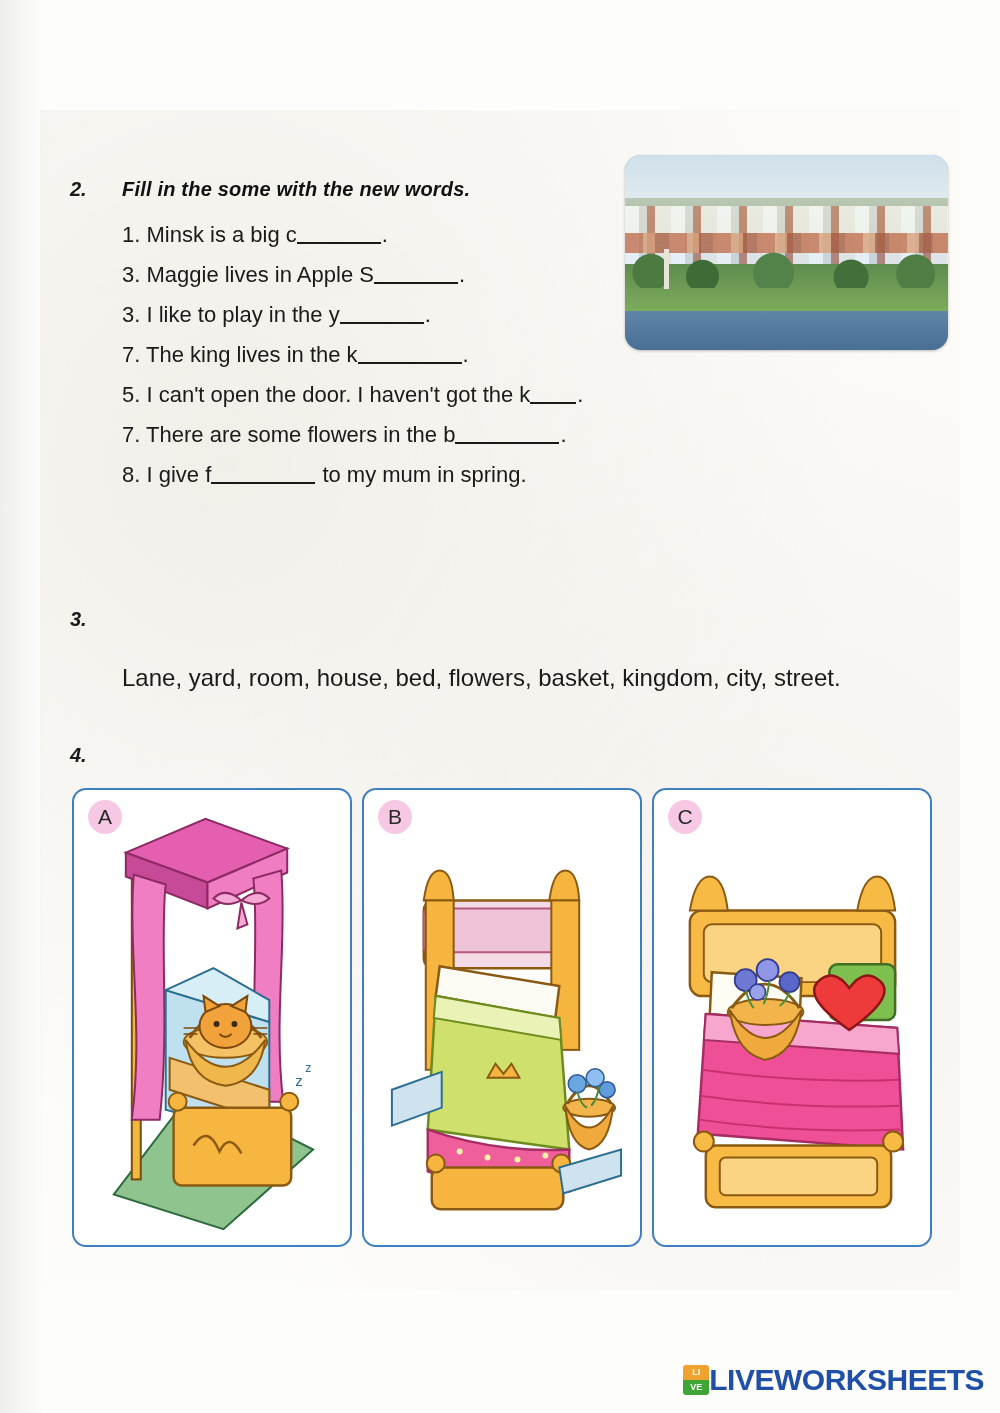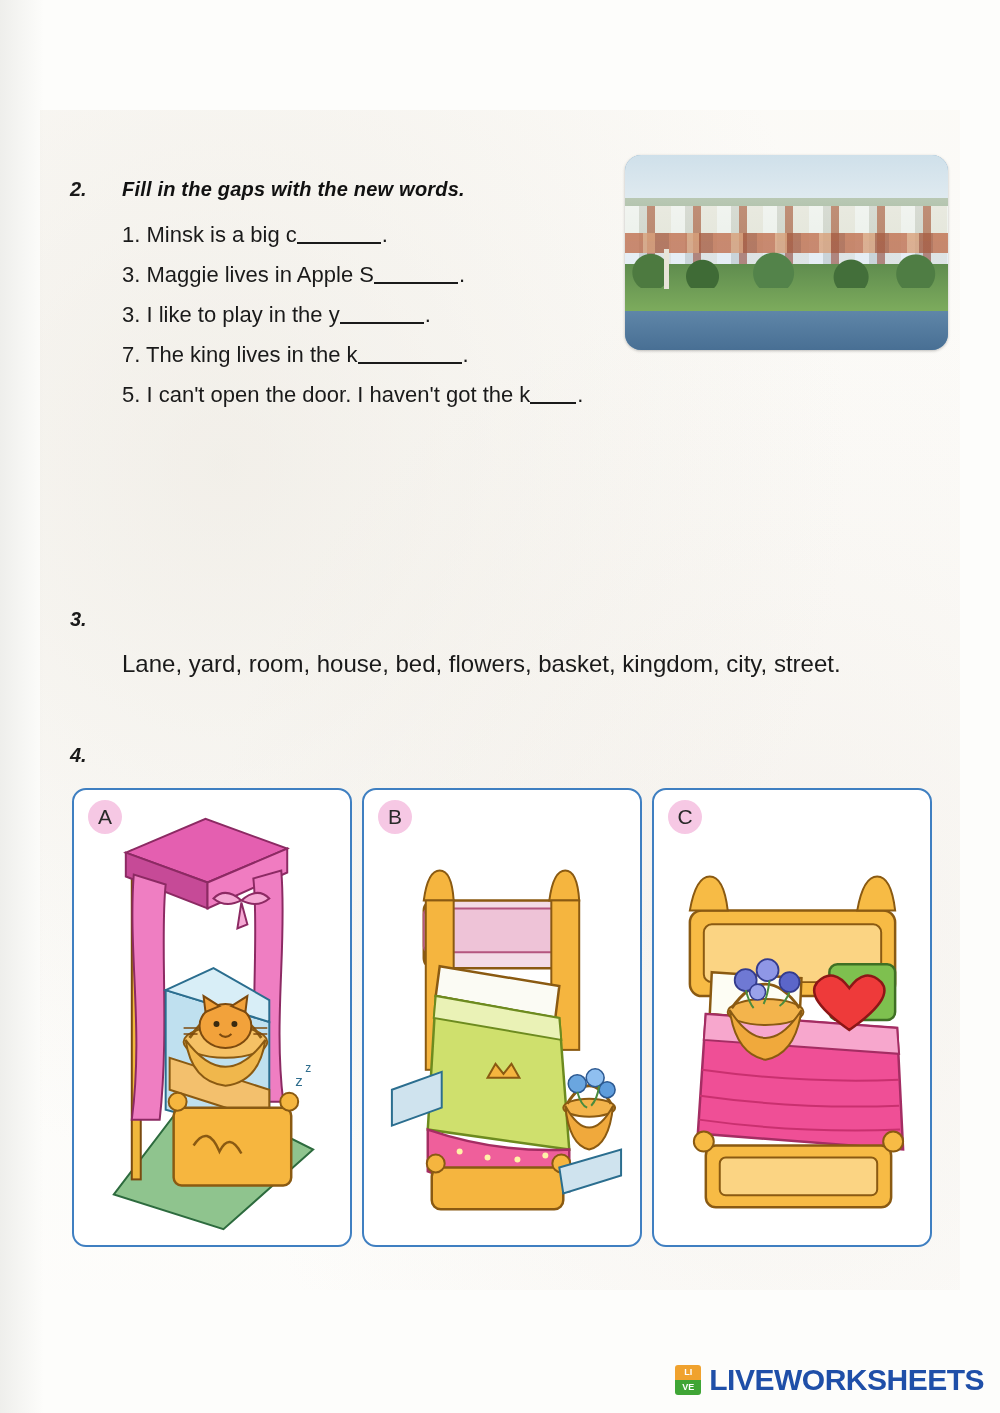--- a/index.html
+++ b/index.html
@@ -142,21 +142,21 @@
   }
 
   
   .ex3 {
     position: absolute;
     left: 70px;
     top: 608px;
     width: 830px;
   }
   .ex3-body {
-    margin-top: 16px;
+    margin-top: 30px;
     padding-left: 52px;
     font-size: 24px;
     line-height: 34px;
     color: #1a1a1a;
   }
 
   
   .ex4 {
     position: absolute;
     left: 70px;
@@ -198,21 +198,20 @@
   }
   .art { position: absolute; left: 0; top: 0; width: 100%; height: 100%; }
 
   
   .brand {
     position: absolute;
     right: 16px;
     bottom: 16px;
     display: flex;
     align-items: center;
-    gap: 8px;
     justify-content: space-between;
   }
   .brand-mark {
     display: flex;
     flex-direction: column;
     width: 26px;
     height: 30px;
     border-radius: 3px;
     overflow: hidden;
     font-size: 9px;
@@ -233,37 +232,43 @@
 </head>
 <body>
 
 <div class="page">
   <div class="scan-tint"></div>
   <div class="edge-shadow"></div>
 
   <div class="ex2">
     <div class="ex-head">
       <span class="ex-num">2.</span>
-      <span class="ex-title">Fill in the gaps with the new words.</span>
+      <span class="ex-title">Fill in the some with the new words.</span>
     </div>
     <div class="items">
       <div class="item">
         <span>1. Minsk is a big c</span><span class="blank b-md"></span><span>.</span>
       </div>
       <div class="item">
         <span>3. Maggie lives in Apple S</span><span class="blank b-md"></span><span>.</span>
       </div>
       <div class="item">
         <span>3. I like to play in the y</span><span class="blank b-md"></span><span>.</span>
       </div>
       <div class="item">
         <span>7. The king lives in the k</span><span class="blank b-lg"></span><span>.</span>
       </div>
       <div class="item">
         <span>5. I can't open the door. I haven't got the k</span><span class="blank b-sm"></span><span>.</span>
+      </div>
+      <div class="item">
+        <span>7. There are some flowers in the b</span><span class="blank b-lg"></span><span>.</span>
+      </div>
+      <div class="item">
+        <span>8. I give f</span><span class="blank b-lg"></span><span> to my mum in spring.</span>
       </div>
     </div>
   </div>
 
   <div class="photo">
     <div class="ph-sky"></div>
     <div class="ph-far"></div>
     <div class="ph-town"></div>
     <div class="ph-roofs"></div>
     <div class="ph-green"></div>

